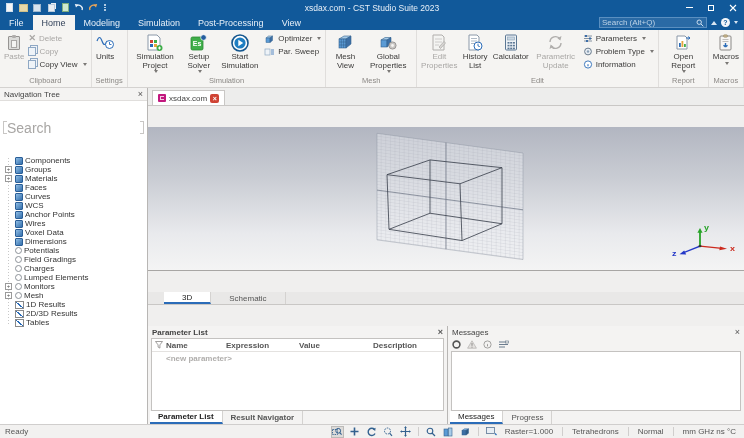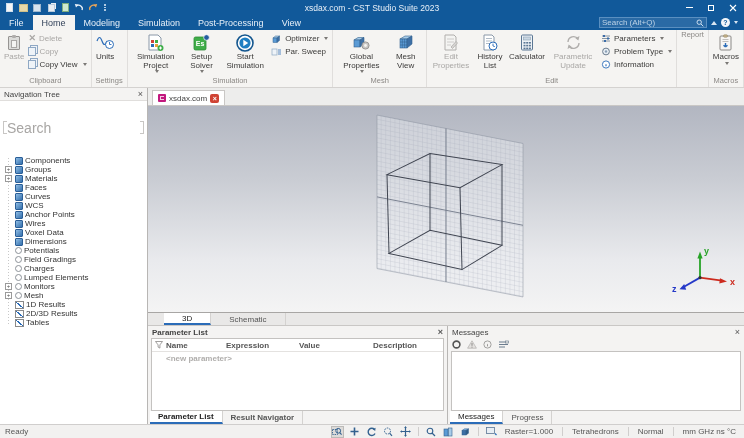--- a/index.html
+++ b/index.html
@@ -66,21 +66,21 @@
   .trow { display:flex; align-items:center; height:9px; gap:2px; position:relative; }
   .tgut { width:9px; display:flex; align-items:center; justify-content:center; flex:0 0 auto; }
   .expander { width:7px; height:7px; border:1px solid #9a9a9a; background:#fff; font-size:6px; line-height:5px; text-align:center; color:#555; }
   .expander:before { content:"+"; }
   .ti-cube { width:8px; height:8px; background:linear-gradient(135deg,#8fbce4,#3470ad); border:1px solid #2a5e97; border-radius:1px; flex:0 0 auto; }
   .ti-circle { width:7px; height:7px; border:1.5px solid #8d9299; border-radius:50%; background:#fff; flex:0 0 auto; }
   .ti-chart { width:9px; height:8px; border:1px solid #8a8a8a; background:linear-gradient(to top right,transparent 44%,#2b6cb8 44%,#2b6cb8 56%,transparent 56%),#fff; flex:0 0 auto; }
   .tlabel { font-size:8px; color:#333; white-space:nowrap; }
 
   
-  .rightcol { flex:1; display:flex; flex-direction:column; min-width:0; }
+  .rightcol { flex:1; display:flex; flex-direction:column; min-width:0;gap:21px; }
   .doctabs { height:18px; background:#ededec; display:flex; align-items:flex-end; padding-left:4px; border-bottom:1px solid #c9c7c5; }
   .doctab { height:15px; background:#fff; border:1px solid #c9c7c5; border-bottom:none; display:flex; align-items:center; gap:3px; padding:0 5px; font-size:8px; color:#444; }
   .cst-ic { width:8px; height:8px; background:#c2187e; border-radius:1px; position:relative; }
   .cst-ic:before { content:""; position:absolute; inset:2px 2px 2px 2px; border:1px solid #f3c9e2; border-right:none; }
   .tab-close { width:9px; height:9px; background:#cf4334; border-radius:2px; color:#fff; font-size:7px; line-height:9px; text-align:center; font-weight:bold; }
 
   .viewport { flex:1; position:relative; border-bottom:1px solid #a8a6a4; background:linear-gradient(180deg,#b2b6c1 0%,#c9ccd3 35%,#e9eaed 75%,#f4f4f4 100%); min-height:0; }
   .viewport svg { position:absolute; inset:0; width:100%; height:100%; }
 
   .viewtabs { height:13px; background:#e9e8e7; border-bottom:1px solid #c9c7c5; display:flex; align-items:stretch; padding-left:16px; font-size:8px; }
@@ -296,40 +296,40 @@
         </div>
       </div>
       <div class="rgl">Simulation</div>
     </div>
 
     <div class="rgroup">
       <div class="rgc">
         <div class="rbig">
           <span class="ric">
             <svg width="18" height="17" viewBox="0 0 18 17">
+              <polygon points="3,5 10,5 15,2 8,2" fill="#a8cce8" stroke="#33618f" stroke-width="0.6"></polygon>
+              <rect x="3" y="5" width="7" height="9" fill="#5b9bd5" stroke="#33618f" stroke-width="0.6"></rect>
+              <polygon points="10,5 15,2 15,10 10,14" fill="#3d6fa5" stroke="#33618f" stroke-width="0.6"></polygon>
+              <path d="M3 8 h7 M3 11 h7 M5.3 5 v9 M7.6 5 v9" stroke="#2e5b86" stroke-width="0.5"></path>
+            </svg>
+          </span>
+          <span>Mesh View</span>
+        </div>
+        <div class="rbig">
+          <span class="ric">
+            <svg width="18" height="17" viewBox="0 0 18 17">
               <polygon points="2,6 8,6 12,3.5 6,3.5" fill="#a8cce8" stroke="#33618f" stroke-width="0.6"></polygon>
               <rect x="2" y="6" width="6" height="7" fill="#5b9bd5" stroke="#33618f" stroke-width="0.6"></rect>
               <polygon points="8,6 12,3.5 12,10 8,13" fill="#3d6fa5" stroke="#33618f" stroke-width="0.6"></polygon>
               <circle cx="13.5" cy="11.5" r="3.6" fill="#c8c6c4" stroke="#8a8886" stroke-width="0.8"></circle>
               <circle cx="13.5" cy="11.5" r="1.4" fill="#f5f4f2"></circle>
             </svg>
           </span>
           <span>Global Properties</span>
             <span class="caret"></span>
-        </div>
-        <div class="rbig">
-          <span class="ric">
-            <svg width="18" height="17" viewBox="0 0 18 17">
-              <polygon points="3,5 10,5 15,2 8,2" fill="#a8cce8" stroke="#33618f" stroke-width="0.6"></polygon>
-              <rect x="3" y="5" width="7" height="9" fill="#5b9bd5" stroke="#33618f" stroke-width="0.6"></rect>
-              <polygon points="10,5 15,2 15,10 10,14" fill="#3d6fa5" stroke="#33618f" stroke-width="0.6"></polygon>
-              <path d="M3 8 h7 M3 11 h7 M5.3 5 v9 M7.6 5 v9" stroke="#2e5b86" stroke-width="0.5"></path>
-            </svg>
-          </span>
-          <span>Mesh View</span>
         </div>
       </div>
       <div class="rgl">Mesh</div>
     </div>
 
     <div class="rgroup">
       <div class="rgc">
         <div class="rbig disabled">
           <span class="ric">
             <svg width="16" height="17" viewBox="0 0 16 17">
@@ -407,20 +407,35 @@
               <path d="M5 3 v0.1 M5 4.2 v2" stroke="#2b6cb8" stroke-width="1.1"></path>
             </svg>
             <span>Information</span>
           </div>
         </div>
       </div>
       <div class="rgl">Edit</div>
     </div>
 
     <div class="rgroup">
+      <div class="rgc">
+        <div class="rbig">
+          <span class="ric">
+            <svg width="17" height="17" viewBox="0 0 17 17">
+              <path d="M2 2 h8 l2 2 v11 h-10 z" fill="#fff" stroke="#8a98a8" stroke-width="1"></path>
+              <rect x="4" y="9" width="1.8" height="4" fill="#2b6cb8"></rect>
+                <rect x="6.5" y="7" width="1.8" height="6" fill="#e9a53c"></rect>
+                <rect x="9" y="10" width="1.8" height="3" fill="#3fae49"></rect>
+              <path d="M11 4 L15 4 M15 4 L13.2 2.6 M15 4 L13.2 5.4" stroke="#2b6cb8" stroke-width="1"></path>
+            </svg>
+          </span>
+          <span>Open Report</span>
+            <span class="caret"></span>
+        </div>
+      </div>
       <div class="rgl">Report</div>
     </div>
 
     <div class="rgroup">
       <div class="rgc">
         <div class="rbig">
           <span class="ric">
             <svg width="15" height="17" viewBox="0 0 15 17">
               <rect x="2" y="2" width="11" height="14" rx="1" fill="#f7f6f4" stroke="#8a8886" stroke-width="1"></rect>
               <rect x="5.5" y="0.8" width="4" height="2.4" rx="1" fill="#c4b28a" stroke="#9a8a66" stroke-width="0.6"></rect>

